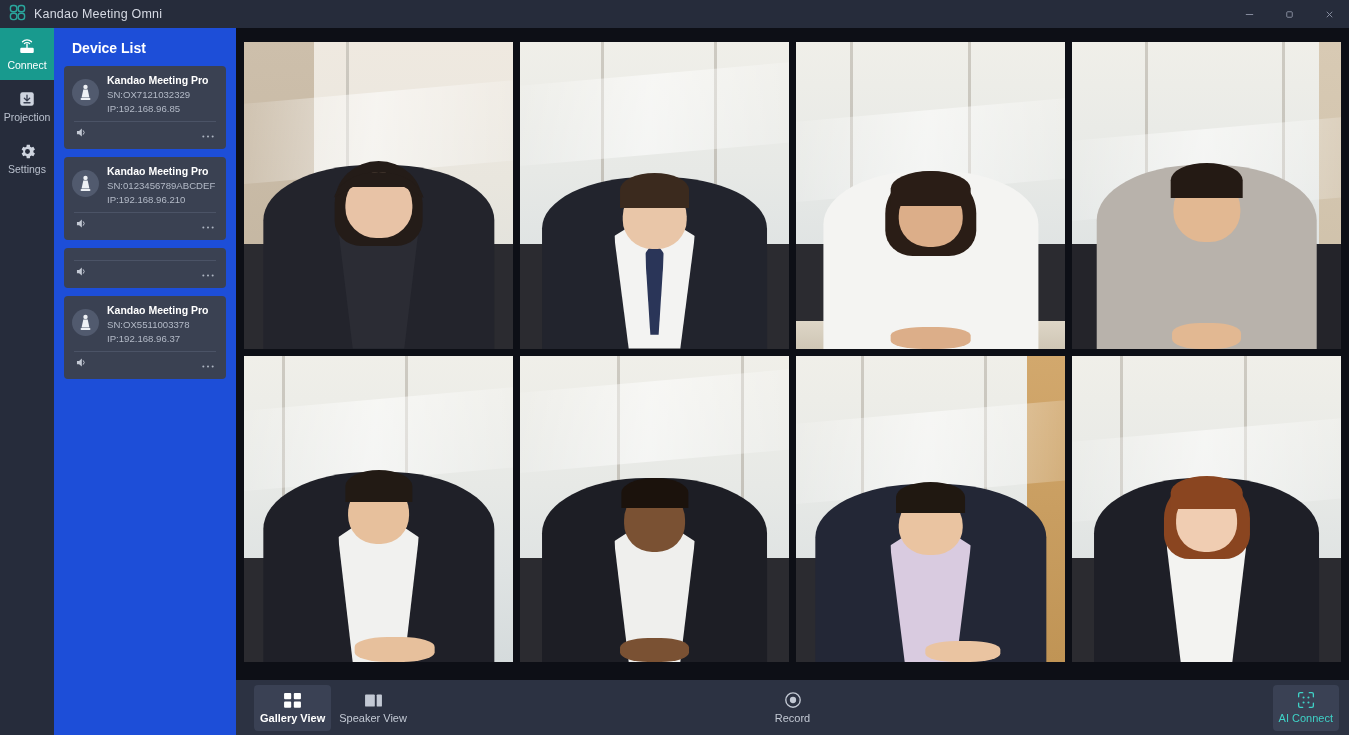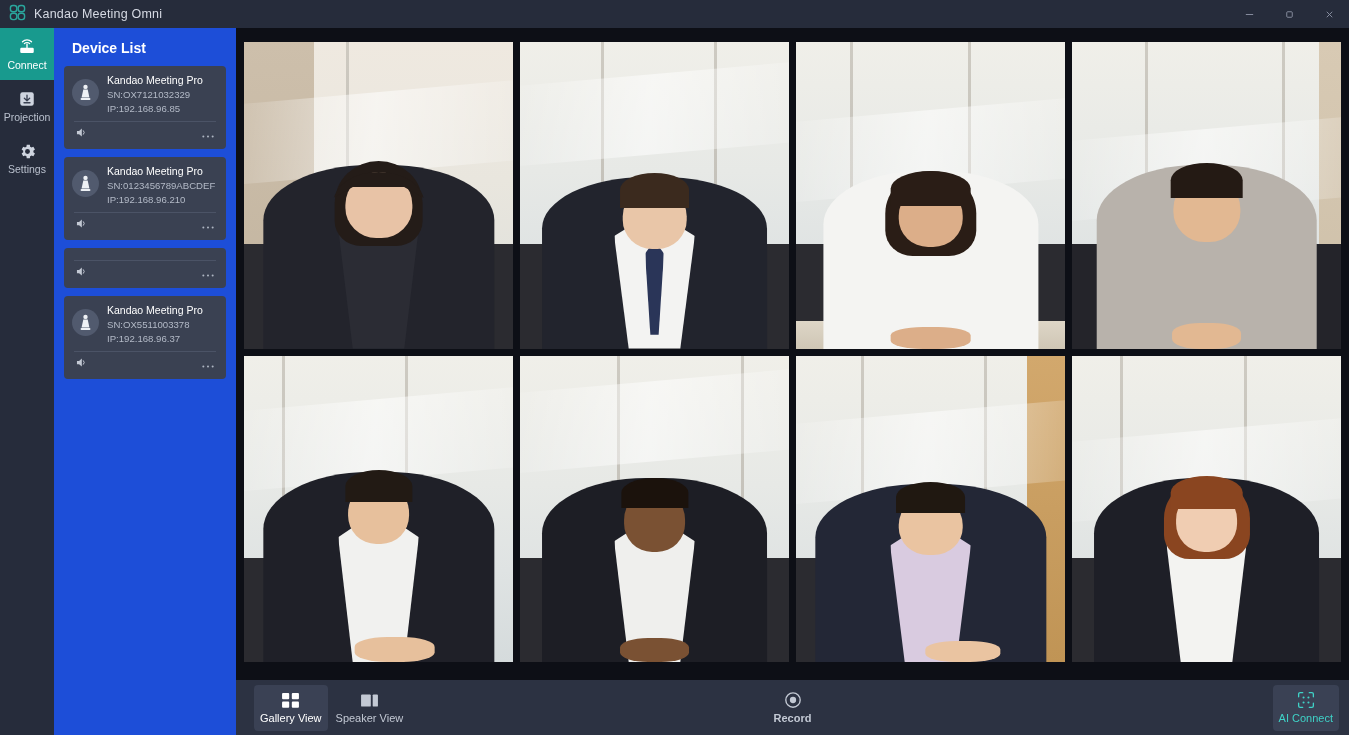--- a/index.html
+++ b/index.html
@@ -56,21 +56,21 @@
     background: #3a4152; border-radius: 4px; padding: 7px 8px 3px 8px;
   }
   .dev-top { display: flex; gap: 8px; }
   .dev-avatar {
     width: 27px; height: 27px; border-radius: 50%;
     background: #515a6e; flex: 0 0 auto;
     display: flex; align-items: center; justify-content: center;
     margin-top: 6px;
   }
   .dev-meta { min-width: 0; }
-  .dev-name { color: #ffffff; font-size: 10.5px; font-weight: normal; line-height: 1.45; }
+  .dev-name { color: #ffffff; font-size: 10.5px; font-weight: bold; line-height: 1.45; }
   .dev-sn, .dev-ip { color: #b3bac7; font-size: 9.6px; line-height: 1.45; white-space: nowrap; }
   .dev-sep { height: 1px; background: #4b5366; margin: 5px 2px 0 2px; }
   .dev-actions {
     display: flex; align-items: center; justify-content: space-between;
     height: 24px; padding: 0 3px;
   }
   .spk-icon, .dots-icon { color: #c3c9d4; }
 
   .panel-buttons {
     position: absolute; left: 10px; top: 392px; width: 162px;
@@ -167,28 +167,28 @@
     width: 34%; height: 16%; border-radius: 40%;
   }
 
   
   .toolbar {
     position: absolute; left: 236px; top: 680px; width: 1113px; height: 55px;
     background: #2c3242;
     display: flex; align-items: center;
   }
   .tb-left { display: flex; align-items: center; gap: 2px; margin-left: 18px; }
-  .tb-center { position: absolute; left: 50%; transform: translateX(-50%); font-weight: bold; }
+  .tb-center { position: absolute; left: 50%; transform: translateX(-50%); }
   .tb-right { margin-left: auto; display: flex; align-items: center; gap: 2px; margin-right: 10px; }
   .tb-btn {
     min-width: 52px; height: 46px; padding: 0 6px;
     display: flex; flex-direction: column; align-items: center; justify-content: center; gap: 3px;
     border-radius: 4px; color: #c3c9d4; font-size: 11px;
   }
-  .tb-btn.active { background: #3a4154; color: #ffffff; }
+  .tb-btn.active { background: #3a4154; color: #ffffff; font-weight: bold; }
   .tb-btn.teal { background: #3a4154; color: #3fd2c7; }
   .tb-icon { height: 18px; display: flex; align-items: center; justify-content: center; }
 </style>
 </head>
 <body>
 
 <div class="titlebar">
   <div class="logo-wrap">
     <span>
       <svg width="17" height="17" viewBox="0 0 24 24" fill="none" stroke="#2aa69c" stroke-width="2">

